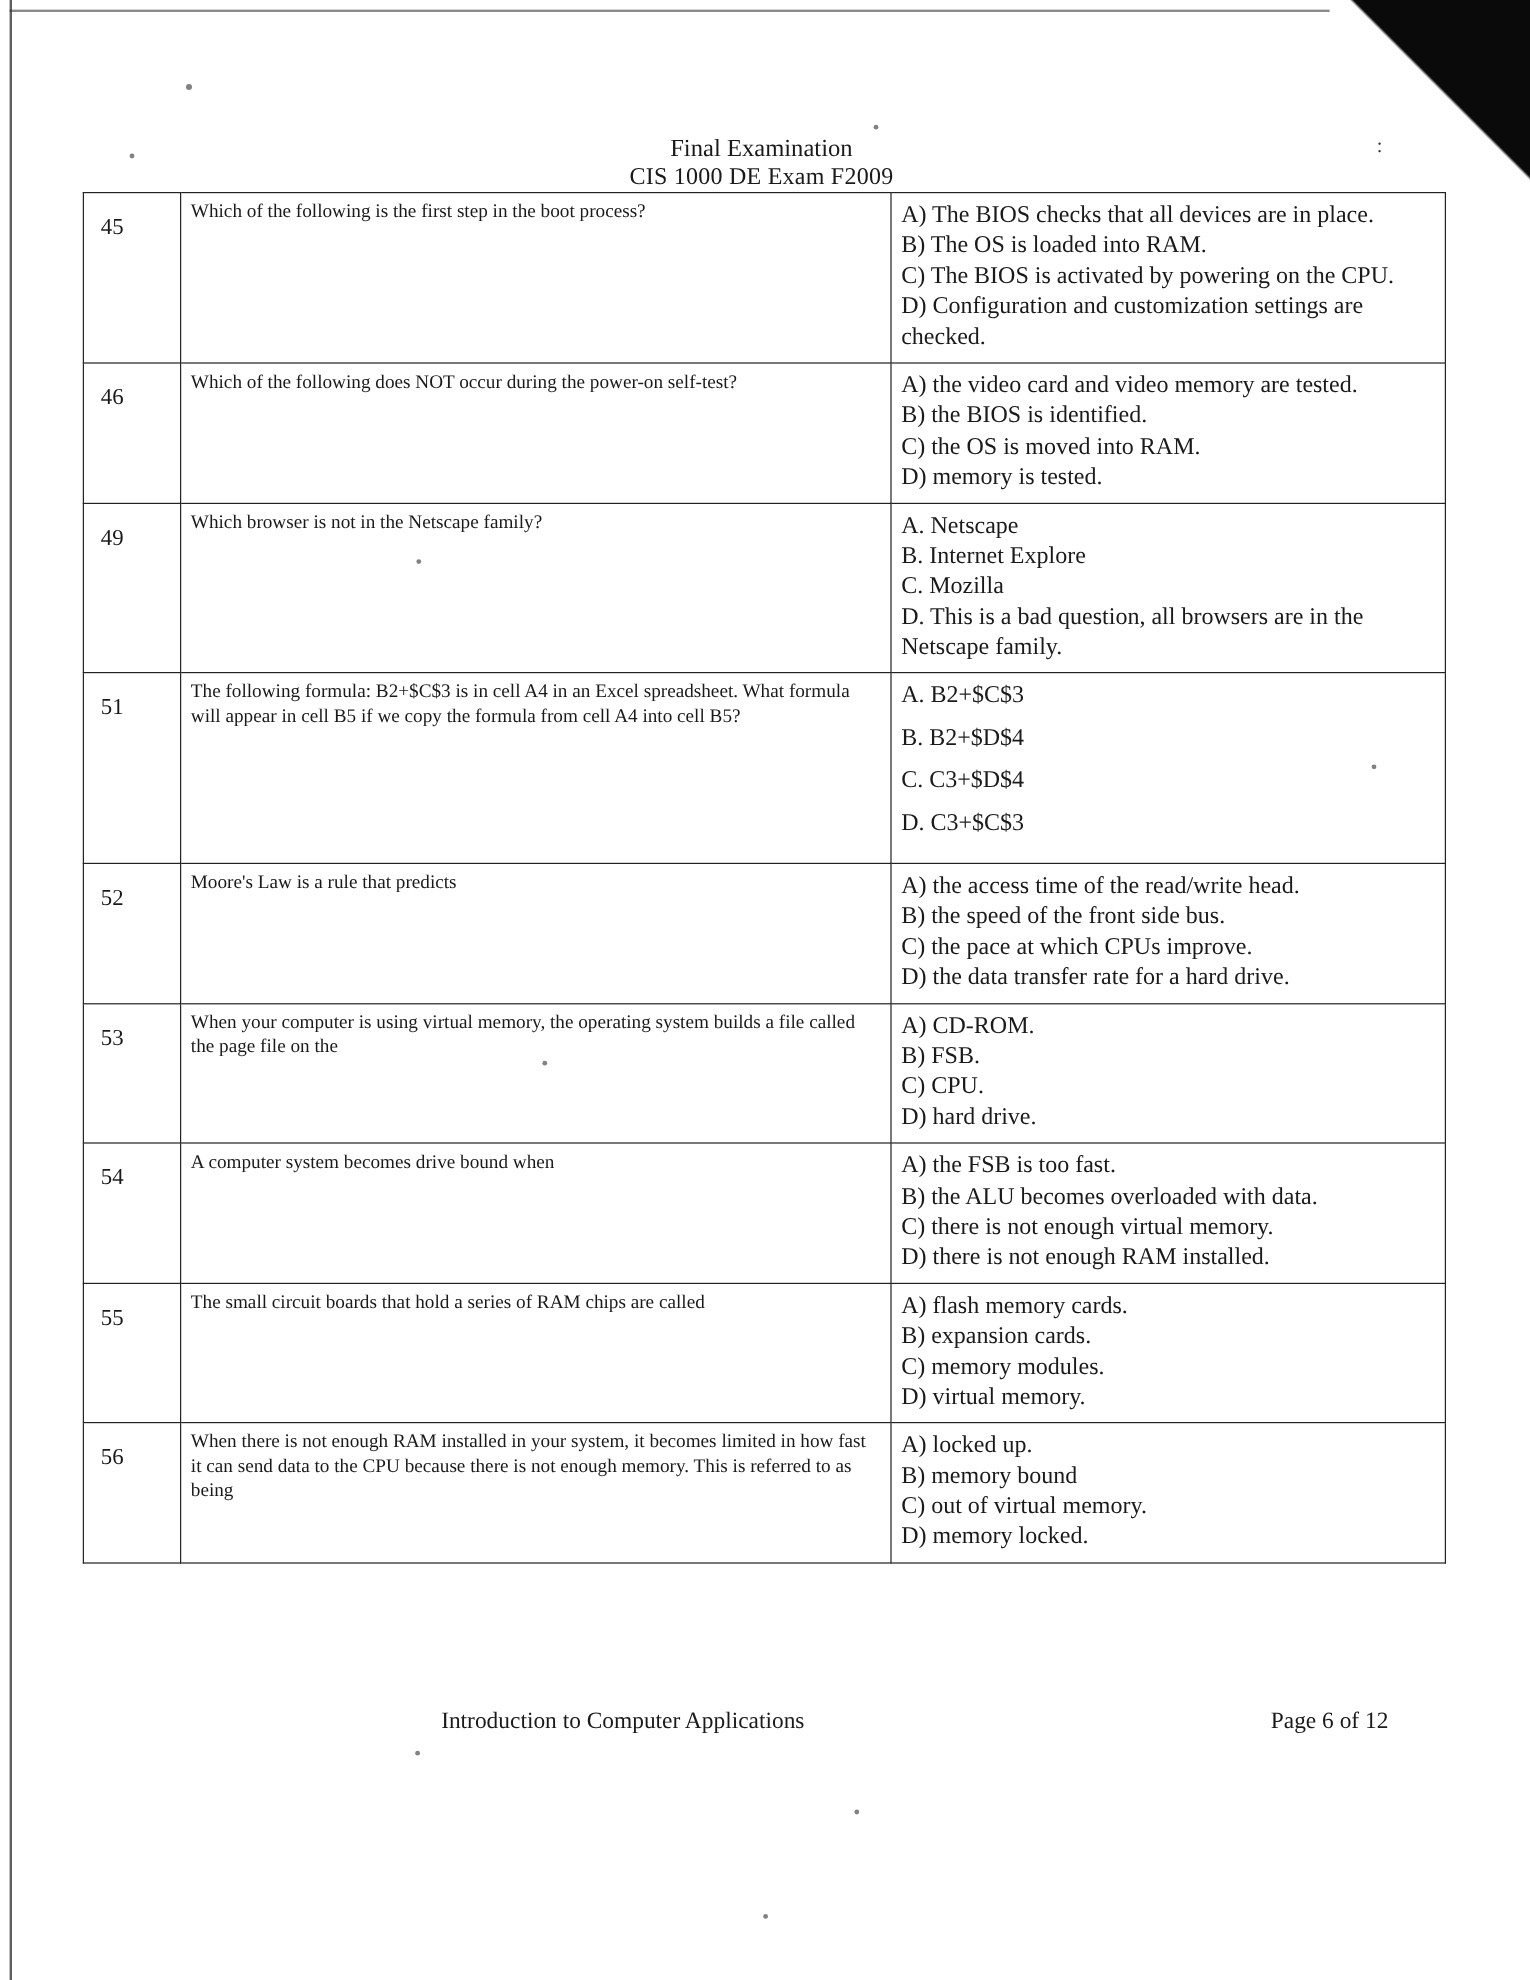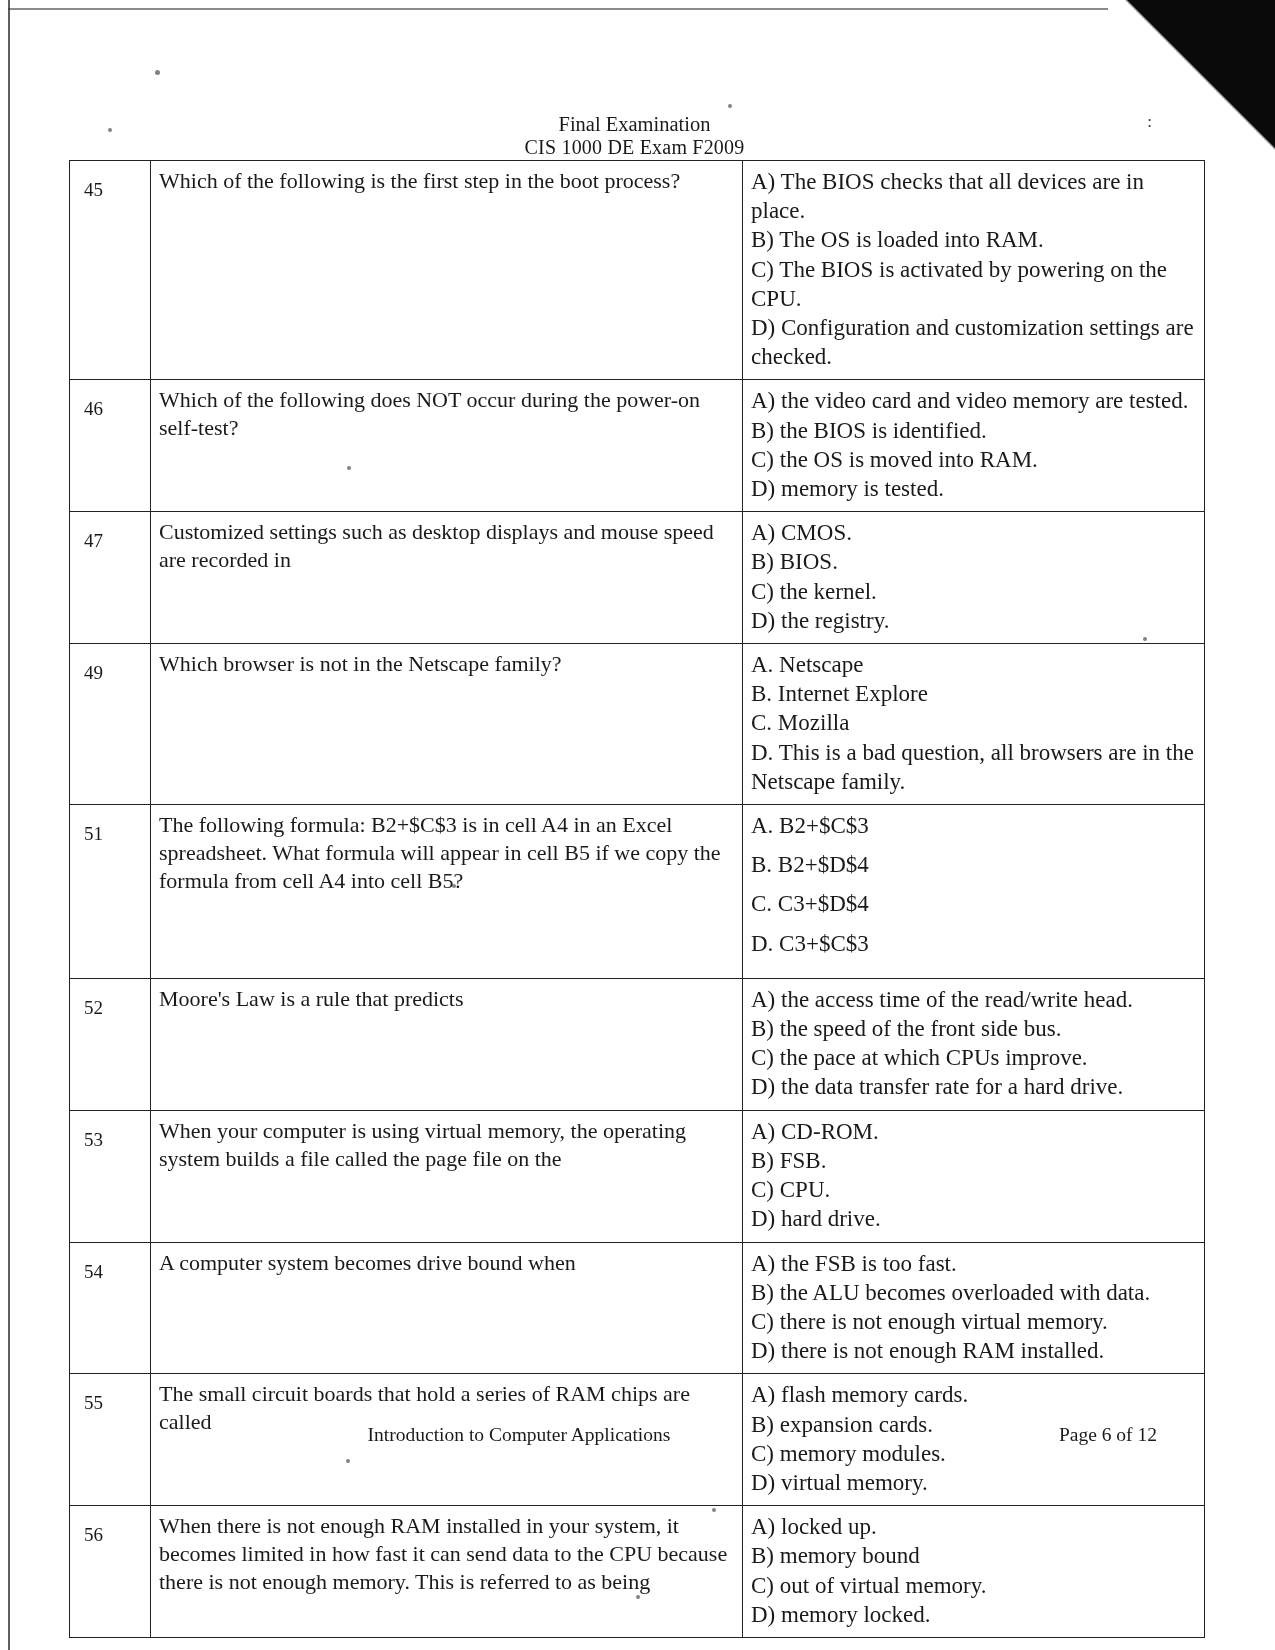--- a/index.html
+++ b/index.html
@@ -100,25 +100,25 @@
   .col-a {
     width: 445px;
   }
 
   .qnum {
     font-size: 19px;
     display: block;
     padding-top: 12px;
   }
   .qtext {
-    font-size: 22px;
+    font-size: 16px;
     line-height: 1.27;
   }
   .answers {
-    font-size: 23px;
+    font-size: 20px;
     line-height: 1.27;
   }
   .answers div {
     white-space: nowrap;
   }
   .answers div.wrap {
     white-space: normal;
   }
   .answers.spaced div {
     margin-bottom: 10px;
@@ -218,36 +218,20 @@
         <td class="col-a">
           <div class="answers">
             <div>A) the video card and video memory are tested.</div>
             <div>B) the BIOS is identified.</div>
             <div>C) the OS is moved into RAM.</div>
             <div>D) memory is tested.</div>
           </div>
         </td>
       </tr>
 
-      <tr>
-        <td class="col-num">
-            <span class="qnum">47</span>
-          </td>
-        <td class="col-q">
-            <div class="qtext">Customized settings such as desktop displays and mouse speed are recorded in</div>
-          </td>
-        <td class="col-a">
-          <div class="answers">
-            <div>A) CMOS.</div>
-            <div>B) BIOS.</div>
-            <div>C) the kernel.</div>
-            <div>D) the registry.</div>
-          </div>
-        </td>
-      </tr>
 
 
       <tr>
         <td class="col-num">
             <span class="qnum">49</span>
           </td>
         <td class="col-q">
             <div class="qtext">Which browser is not in the Netscape family?</div>
           </td>
         <td class="col-a">

